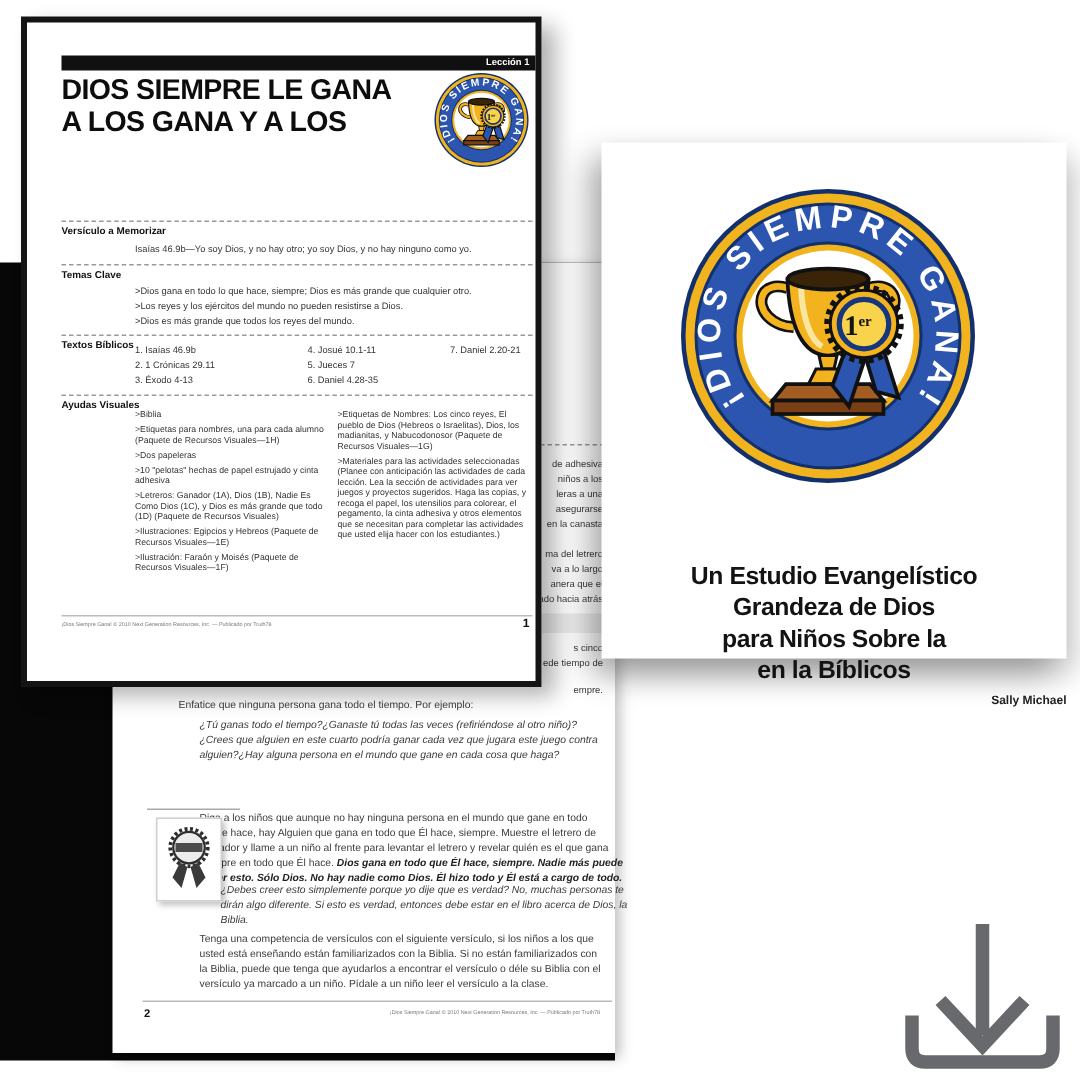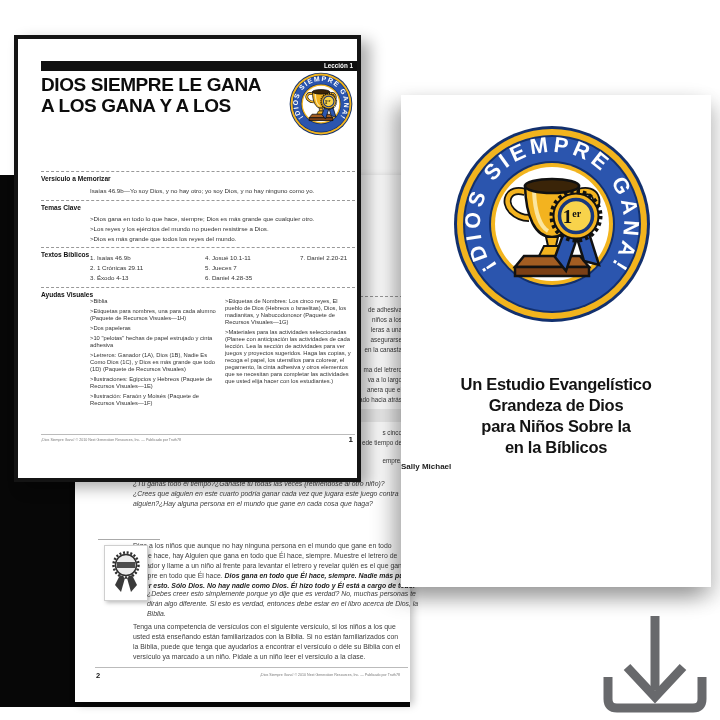--- a/index.html
+++ b/index.html
@@ -20,36 +20,36 @@
   .p2-bold-em{font-style:italic;font-weight:bold;color:#222;}
   .p2-section-title{font-weight:bold;font-size:11px;color:#101010;line-height:18px;padding-left:8px;
                     letter-spacing:-0.2px;}
   .tiny-copy{font-size:3.6px;color:#777;white-space:nowrap;}
   .pg-num{font-weight:bold;font-size:7.5px;color:#111;}
   .badge-box{position:absolute;background:#fff;border:1px solid #cfcfcf;box-shadow:2px 2px 4px rgba(0,0,0,0.25);
              display:flex;align-items:center;justify-content:center;}
 
   
   #page1{position:absolute;left:14px;top:11px;width:347px;height:447px;background:#ffffff;
-         border:4px solid #141414;box-shadow:9px 6px 14px rgba(0,0,0,0.32);z-index:2;margin-top:24px;}
+         border:4px solid #141414;box-shadow:9px 6px 14px rgba(0,0,0,0.32);z-index:2;}
   .lesson-bar{position:absolute;left:23px;right:0;top:22px;height:10px;background:#101010;color:#fff;
               font-weight:bold;font-size:6.3px;line-height:10px;text-align:right;padding-right:4px;}
   .p1-title{position:absolute;left:23px;top:36px;font-weight:bold;font-size:19px;line-height:20.5px;
             letter-spacing:-0.4px;color:#0d0d0d;}
   .sec-label{position:absolute;left:23px;font-weight:bold;font-size:6.6px;color:#111;}
   .p1-body{font-size:6.2px;line-height:10px;color:#333;white-space:nowrap;}
   .p1-rule{position:absolute;left:23px;right:2px;height:0;border-top:1px dashed #999;}
   .va-item{font-size:5.8px;line-height:7px;color:#333;margin-bottom:3px;}
 
   
-  #cover{position:absolute;left:401px;top:95px;width:310px;height:492px;background:#ffffff;z-index:3;
+  #cover{position:absolute;left:401px;top:95px;width:310px;height:344px;background:#ffffff;z-index:3;
          box-shadow:-9px 10px 20px rgba(0,0,0,0.30),7px 10px 18px rgba(0,0,0,0.16);}
   .cover-title{position:absolute;left:0;right:0;top:279px;text-align:center;font-weight:bold;
                font-size:16.5px;line-height:21px;letter-spacing:-0.3px;color:#131313;}
-  .cover-author{position:absolute;left:0;right:0;top:367px;text-align:left;font-weight:bold;
+  .cover-author{position:absolute;left:0;right:0;top:367px;text-align:right;font-weight:bold;
                 font-size:8px;color:#222;}
 
   
   #download{position:absolute;left:600px;top:606px;width:110px;height:110px;z-index:4;cursor:pointer;}
 </style>
 </head>
 <body>
 
 <svg width="0" height="0" style="position:absolute" aria-hidden="true">
   <defs>

